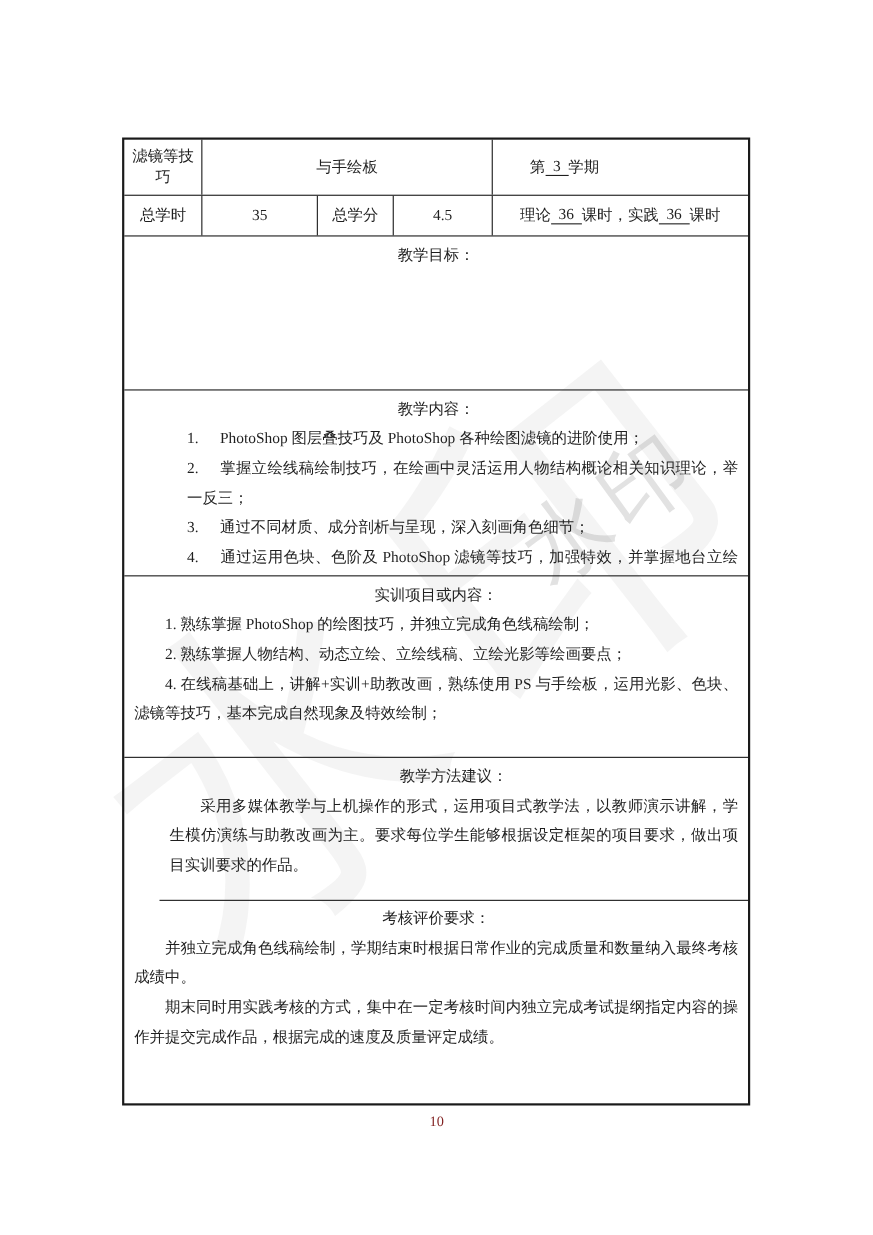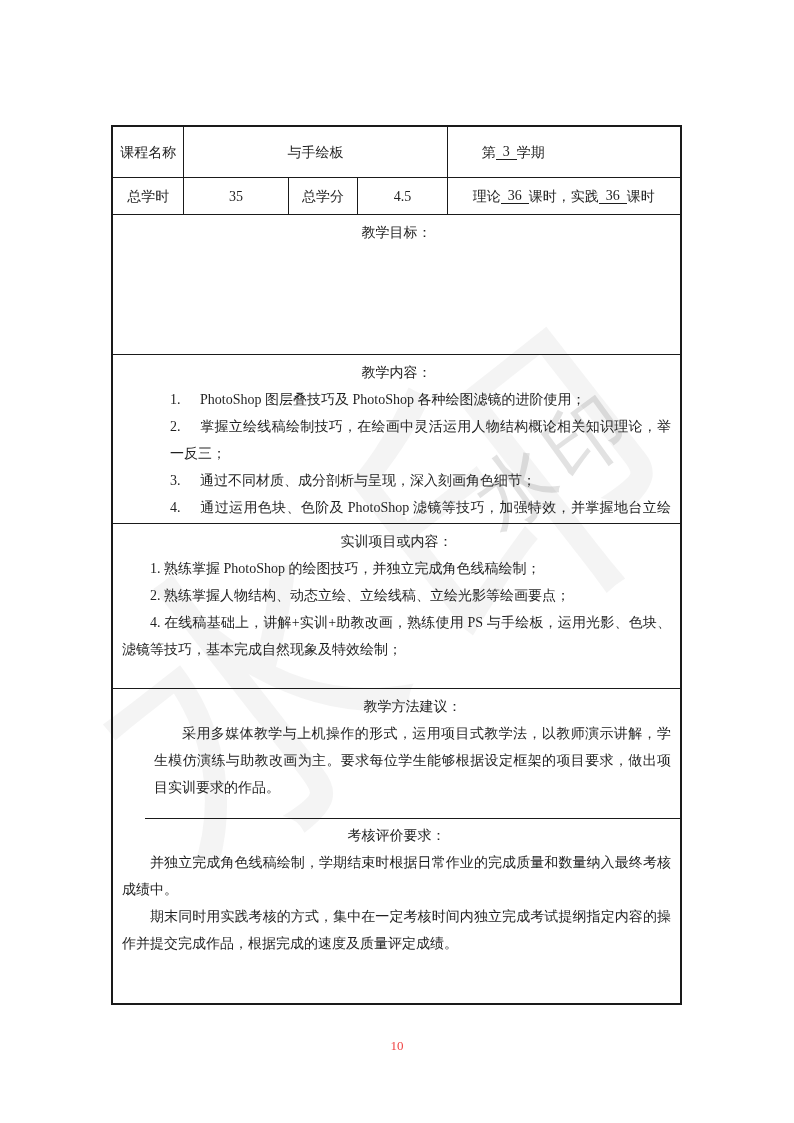--- a/index.html
+++ b/index.html
@@ -34,32 +34,32 @@
   .sec-content{height:169px;}
   .sec-practice{height:165px;}
   .sec-method{height:130px;margin-left:32px;}
   .sec-assess{height:188px;font-family:Liberation Mono, monospace;}
   .sec p{margin:0;line-height:27px;}
   .sec-title{text-align:center;}
   .para{text-align:justify;text-indent:2em;}
   .li{padding-left:48px;text-align:justify;}
   .li .num{display:inline-block;min-width:30px;}
   
-  .pageno{position:absolute;left:0;top:1038px;width:100%;text-align:center;font-size:13px;color:#ef4444;}
+  .pageno{position:absolute;left:0;top:1012px;width:100%;text-align:center;font-size:13px;color:#7f1d1d;}
 </style>
 </head>
 <body>
 
 <div class="wm wm-big">水印</div>
 <div class="wm wm-small">水印</div>
 
 <div class="ctable">
 
   <div class="row r1">
-    <div class="cell">课程名称</div>
+    <div class="cell">滤镜等技巧</div>
     <div class="cell">与手绘板</div>
     <div class="cell">
       <span>第</span>
         <span class="uline">3</span>
         <span>学期</span>
     </div>
   </div>
 
   <div class="row r2">
     <div class="cell">总学时</div>

